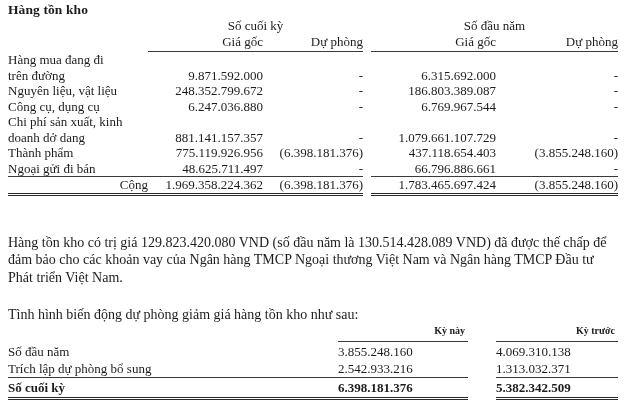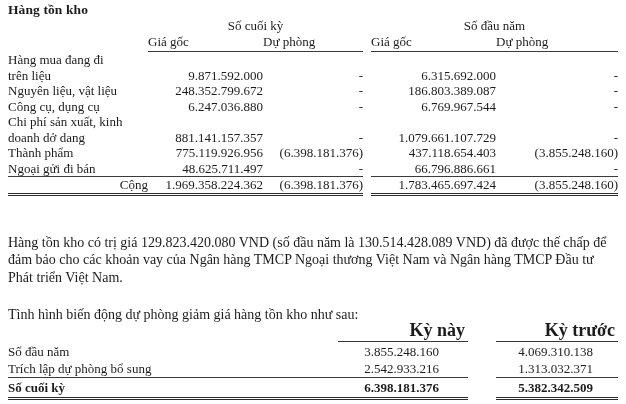--- a/index.html
+++ b/index.html
@@ -60,21 +60,21 @@
   .col-gg2     { width: 125px; }
   .col-dp2     { width: 122px; }
 
   .grp-head {
     text-align: center;
     font-weight: bold;
     font-size: 13.5px;
     padding-bottom: 1px;
   }
   .sub-head {
-    text-align: left;
+    text-align: right;
     font-weight: bold;
     font-size: 13.5px;
     padding-bottom: 1px;
   }
   .sub-head .rule-wrap {
     display: block;
     border-bottom: 1.1px solid #3a3a3a;
     padding-bottom: 2px;
   }
 
@@ -139,31 +139,31 @@
     line-height: 17px;
   }
   .p-col-label { width: 330px; }
   .p-col-a     { width: 130px; }
   .p-col-gap   { width: 28px; }
   .p-col-b     { width: 122px; }
 
   #provision-table th.p-head {
     text-align: right;
     font-weight: bold;
-    font-size: 18px;
+    font-size: 10px;
     padding-bottom: 1px;
   }
   #provision-table th.p-head .rule-wrap {
     display: block;
     border-bottom: 1.1px solid #3a3a3a;
     padding-bottom: 2px;
     padding-right: 3px;
   }
   #provision-table td.p-num {
-    text-align: center;
+    text-align: left;
     padding-right: 3px;
     font-variant-numeric: tabular-nums;
   }
   #provision-table tr.p-total td {
     font-weight: bold;
     border-top: 1.1px solid #3a3a3a;
     border-bottom: 3.5px double #2a2a2a;
     padding-top: 1px;
     padding-bottom: 1px;
   }
@@ -210,21 +210,21 @@
         <th class="sub-head">
             <span class="rule-wrap">Dự phòng</span>
           </th>
       </tr>
     </thead>
     <tbody>
 
       <tr>
         <td class="lbl two-line" rowspan="2">
           <span>Hàng mua đang đi</span><br>
-          <span>trên liệu</span>
+          <span>trên đường</span>
         </td>
         <td class="num" rowspan="2">9.871.592.000</td>
         <td class="num dp" rowspan="2">-</td>
         <td rowspan="2"></td>
         <td class="num" rowspan="2">6.315.692.000</td>
         <td class="num dp2" rowspan="2">-</td>
       </tr>
       <tr></tr>
 
       <tr>

